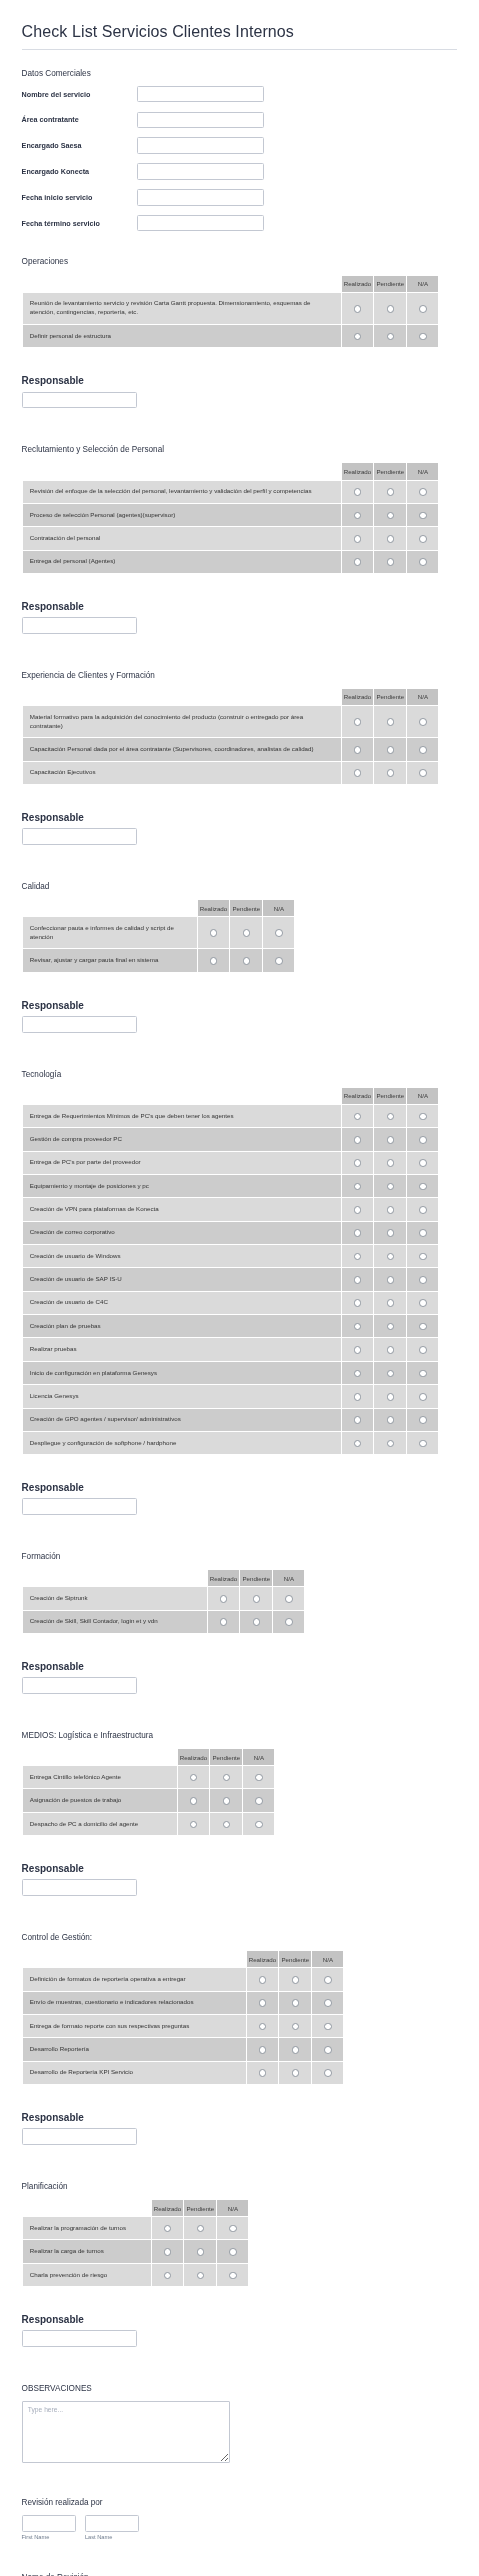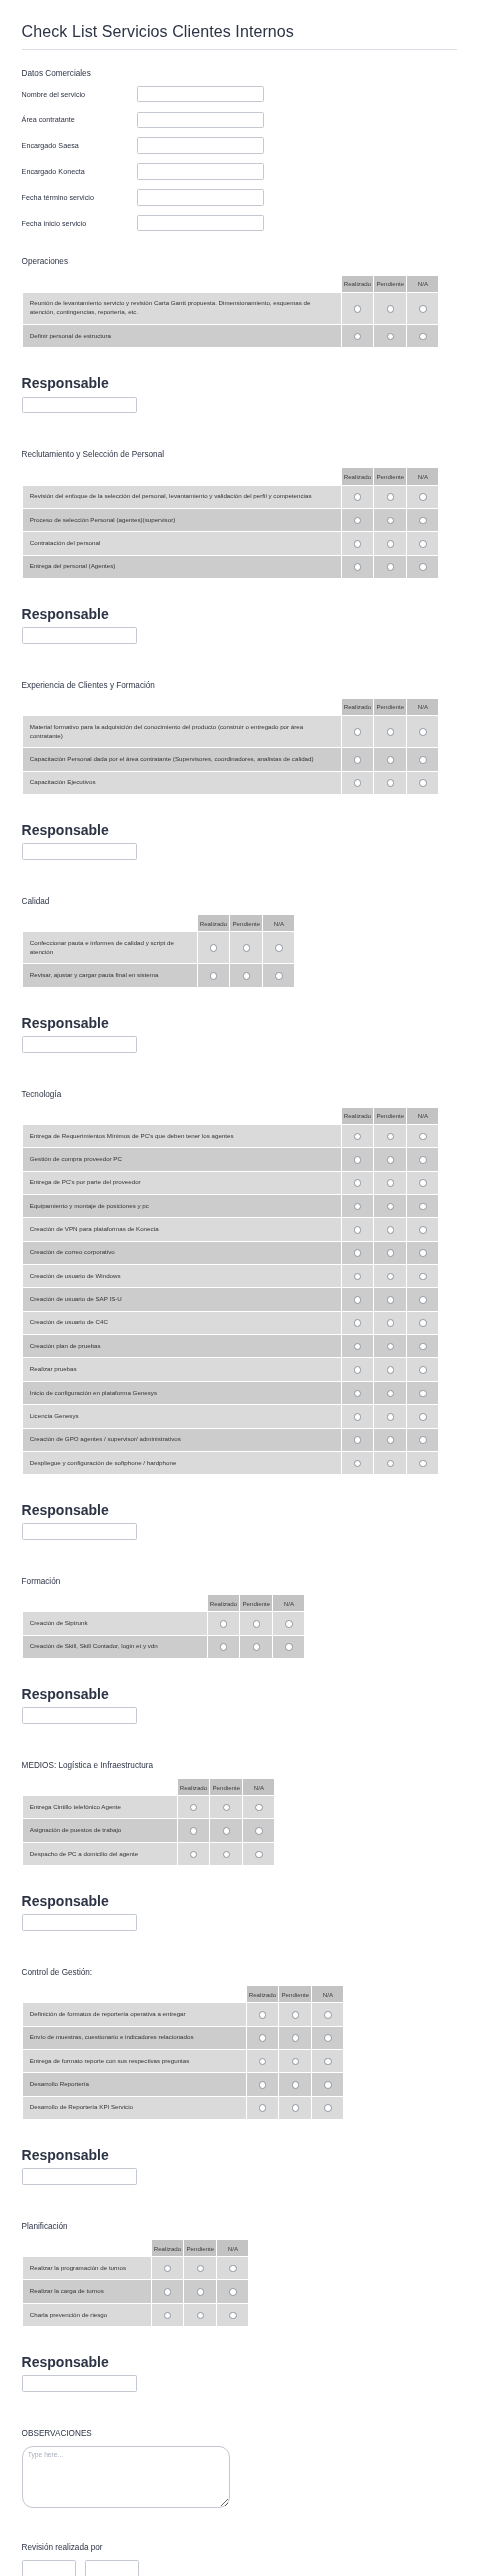--- a/index.html
+++ b/index.html
@@ -5,37 +5,37 @@
   :root { --row-light:#dadada; --row-dark:#cccccc; --head:#c3c3c3; }
   * { box-sizing: border-box; }
   html, body { margin:0; padding:0; background:#ffffff; }
   body { width:479px; font-family:"Liberation Sans","DejaVu Sans",sans-serif; color:#2c3345; }
   .form { padding:23px 21.6px 41px; }
   .form-title { font-size:16px; font-weight:normal; margin:0 0 8.2px; letter-spacing:0.1px; }
   .title-sep { border:none; border-top:0.5px solid #d8dce3; margin:0 0 18.5px; }
   .section-heading { font-size:8.2px; font-weight:normal; margin:0 0 8.2px; color:#2c3345; }
   .datos { margin-bottom:26px; }
   .field-row { display:flex; align-items:center; margin-bottom:9.3px; }
-  .field-label { width:115px; font-size:7.2px; font-weight:normal; padding-right:5.2px; }
+  .field-label { width:115px; font-size:7.2px; font-weight:bold; padding-right:5.2px; }
   .text-input { height:16.5px; border:0.5px solid #c3c8d2; border-radius:1.5px; background:#fff; padding:0 4.1px; font-size:6.7px; color:#333; font-family:inherit; }
   .field-input { width:127px; }
   .matrix { border-collapse:collapse; margin:2.1px 0 27px; }
   .matrix th, .matrix td { border:0.5px solid #ffffff; }
   .matrix th.col-head { width:32px; background:var(--head); font-size:6.2px; font-weight:normal; color:#3c3c3c; text-align:center; padding:4.6px 2.1px; }
   .matrix th.q-col { background:transparent; padding:0; border:none; }
   .matrix tbody tr:nth-child(odd) td { background:var(--row-light); }
   .matrix tbody tr:nth-child(even) td { background:var(--row-dark); }
   .q-cell { font-size:6.2px; line-height:1.45; color:#333; padding:6.7px 7.2px; }
   .r-cell { width:32px; text-align:center; }
   .radio { display:inline-block; width:7.7px; height:7.7px; border-radius:50%; border:0.5px solid #8f969f; background:#fff; vertical-align:middle; cursor:pointer; }
   .responsable { margin-bottom:37px; }
-  .resp-label { font-size:14px; font-weight:bold; margin-bottom:5.2px; }
+  .resp-label { font-size:10px; font-weight:bold; margin-bottom:5.2px; }
   .resp-input { width:115px; }
   .obs { margin-bottom:33px; }
-  .obs-textarea { width:208px; height:62px; border:0.5px solid #c3c8d2; border-radius:11px; padding:4.1px 5.2px; font-size:6.7px; font-family:inherit; color:#333; resize:vertical; }
+  .obs-textarea { width:208px; height:62px; border:0.5px solid #c3c8d2; border-radius:1px; padding:4.1px 5.2px; font-size:6.7px; font-family:inherit; color:#333; resize:vertical; }
   ::placeholder { color:#a7aebc; }
   .rev { margin-bottom:33px; }
   .name-row { display:flex; gap:9.3px; }
   .name-input { width:54px; }
   .sublabel { font-size:5.7px; color:#6f7c8e; margin-top:2.6px; }
   .date-row { display:flex; align-items:center; gap:4.6px; }
   .date-input { width:80px; }
   .cal-btn { display:inline-flex; align-items:center; justify-content:center; width:12.4px; height:12.4px; cursor:pointer; }
 </style>
 </head>
@@ -62,26 +62,26 @@
     <label class="field-label">Encargado Saesa</label>
     <input type="text" class="text-input field-input" style="">
   </div>
 
   <div class="field-row">
     <label class="field-label">Encargado Konecta</label>
     <input type="text" class="text-input field-input" style="">
   </div>
 
   <div class="field-row">
-    <label class="field-label">Fecha término servicio</label>
+    <label class="field-label">Fecha inicio servicio</label>
     <input type="text" class="text-input field-input" style="">
   </div>
 
   <div class="field-row">
-    <label class="field-label">Fecha inicio servicio</label>
+    <label class="field-label">Fecha término servicio</label>
     <input type="text" class="text-input field-input" style="">
   </div>
 </div>
   </section>
 
   <div id="matrix-sections">
   <section class="matrix-section">
     <h2 class="section-heading">Operaciones</h2>
     <table class="matrix">
       <thead>

